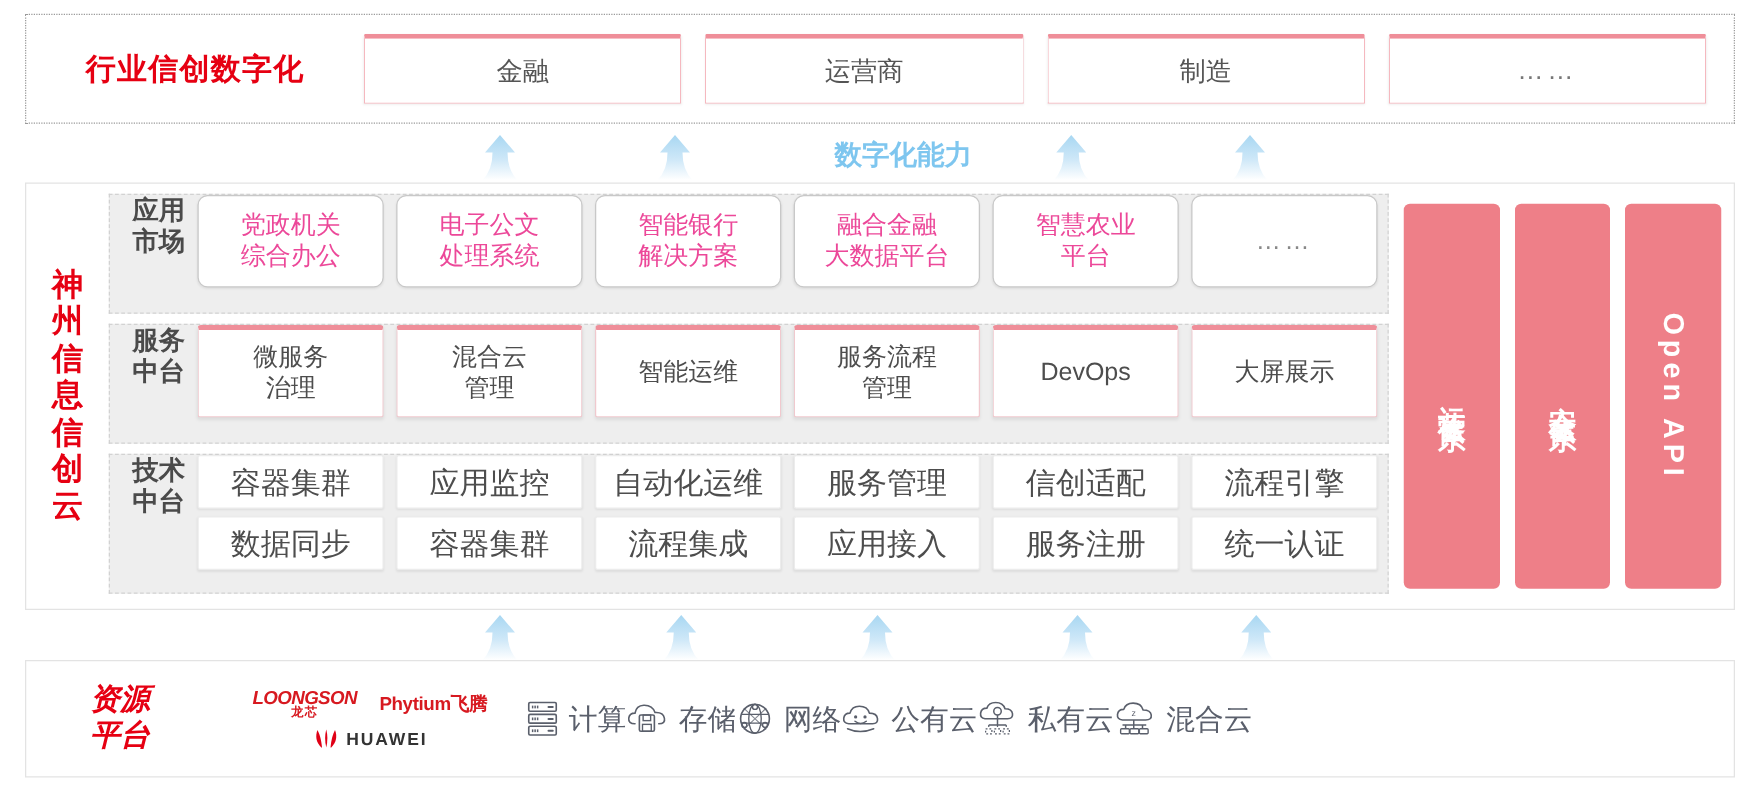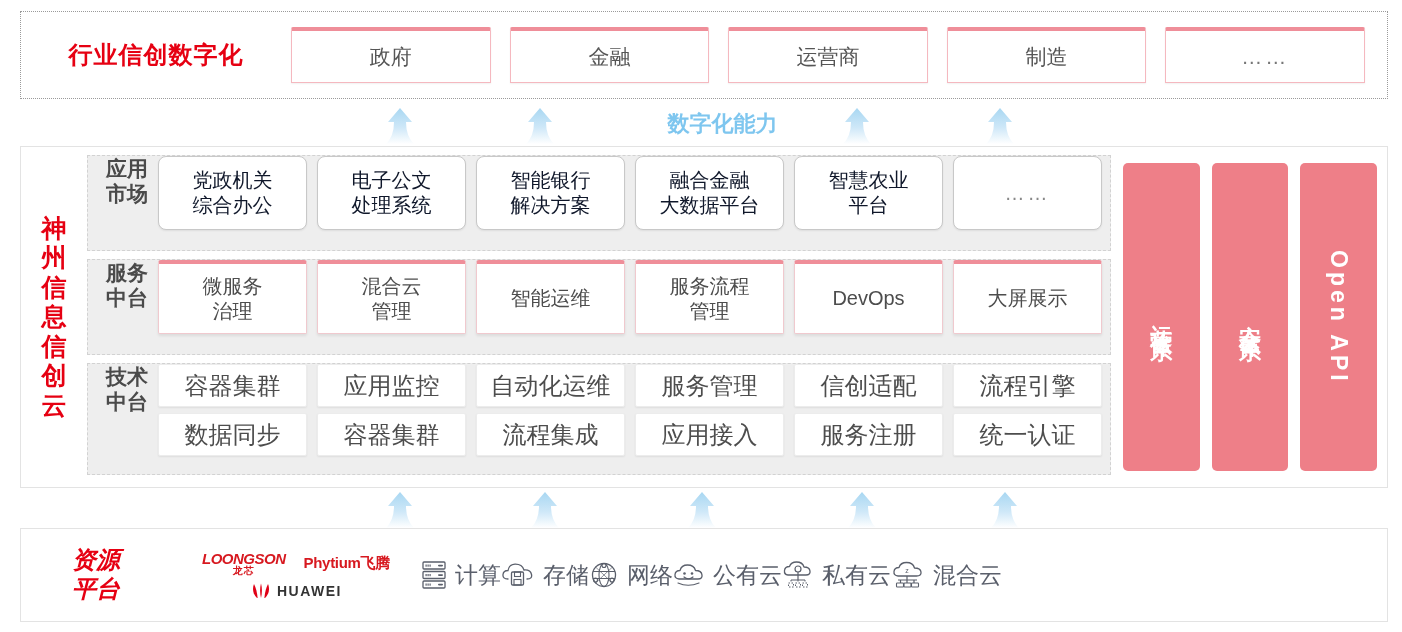--- a/index.html
+++ b/index.html
@@ -156,21 +156,21 @@
   .cell-app {
     flex: 1;
     background: #fff;
     border: 1px solid #c8c8c8;
     border-radius: 8px;
     display: flex;
     align-items: center;
     justify-content: center;
     text-align: center;
     font-size: 20px;
-    color: #0f172a;
+    color: #ec4899;
     line-height: 1.25;
     box-shadow: 0 1px 2px rgba(0,0,0,0.07);
   }
   .cell-app.ellipsis { letter-spacing: 3px; color: #888; }
 
   
   .cell-svc {
     flex: 1;
     background: #fff;
     border: 1px solid #f0c9ce;
@@ -296,21 +296,20 @@
     color: #5a5f6b;
   }
   .res-item svg { display: block; }
 </style>
 </head>
 <body>
 
 <div class="industry-band">
   <div class="industry-title">行业信创数字化</div>
   <div class="industry-boxes">
-    <div class="industry-box">政府</div>
     <div class="industry-box">金融</div>
     <div class="industry-box">运营商</div>
     <div class="industry-box">制造</div>
     <div class="industry-box ellipsis">……</div>
   </div>
 </div>
 
 <div class="arrow-strip top">
   <div class="cap-label">数字化能力</div>
   <svg class="up-arrow" style="left:400px" viewBox="0 0 38 40">

